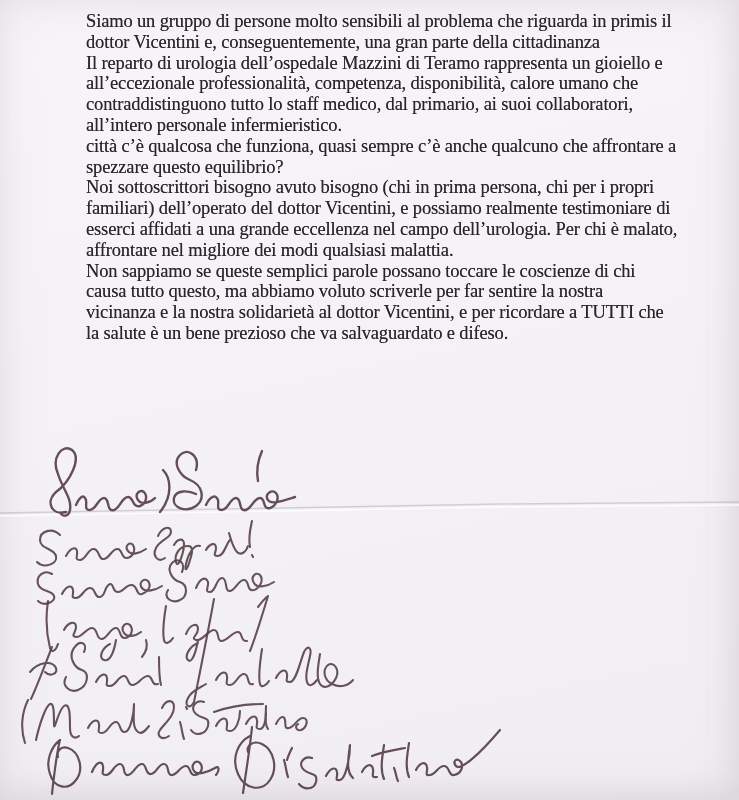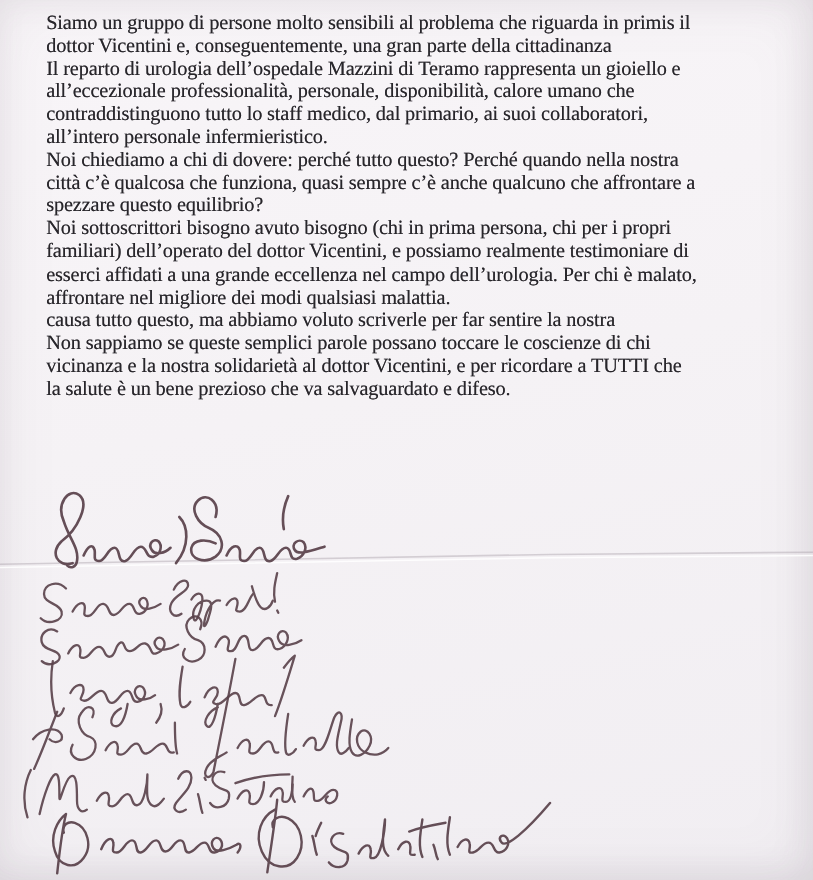--- a/index.html
+++ b/index.html
@@ -21,52 +21,51 @@
       inset 0 0 55px rgba(125,115,125,0.10),
       inset -12px 0 30px rgba(130,120,130,0.06),
       inset 0 -10px 25px rgba(130,120,130,0.07);
   }
   .letter-body{
     position:absolute;left:42px;top:11px;width:680px;
     font-size:18.5px;line-height:20.8px;color:var(--text);
     letter-spacing:-0.15px;
     text-shadow:0 0 0.45px rgba(40,38,43,0.65);
   }
-  .line{white-space:nowrap;}
+  .line{white-space:nowrap;margin-left:44px;}
   svg.overlay{
     position:absolute;left:0;top:0;width:739px;height:800px;
     pointer-events:none;
   }
   .sig path{
     fill:none;stroke:var(--ink);
     stroke-linecap:round;stroke-linejoin:round;
   }
   .crease-line{fill:none;}
 </style>
 </head>
 <body>
 
 <div class="page">
 
   <div class="letter-body">
       <div class="line">Siamo un gruppo di persone molto sensibili al problema che riguarda in primis il</div>
       <div class="line">dottor Vicentini e, conseguentemente, una gran parte della cittadinanza</div>
       <div class="line">Il reparto di urologia dell’ospedale Mazzini di Teramo rappresenta un gioiello e</div>
-      <div class="line">all’eccezionale professionalità, personale, disponibilità, calore umano che</div>
+      <div class="line">all’eccezionale professionalità, competenza, disponibilità, calore umano che</div>
       <div class="line">contraddistinguono tutto lo staff medico, dal primario, ai suoi collaboratori,</div>
       <div class="line">all’intero personale infermieristico.</div>
-      <div class="line">Noi chiediamo a chi di dovere: perché tutto questo? Perché quando nella nostra</div>
       <div class="line">città c’è qualcosa che funziona, quasi sempre c’è anche qualcuno che affrontare a</div>
       <div class="line">spezzare questo equilibrio?</div>
       <div class="line">Noi sottoscrittori bisogno avuto bisogno (chi in prima persona, chi per i propri</div>
       <div class="line">familiari) dell’operato del dottor Vicentini, e possiamo realmente testimoniare di</div>
       <div class="line">esserci affidati a una grande eccellenza nel campo dell’urologia. Per chi è malato,</div>
       <div class="line">affrontare nel migliore dei modi qualsiasi malattia.</div>
+      <div class="line">Non sappiamo se queste semplici parole possano toccare le coscienze di chi</div>
       <div class="line">causa tutto questo, ma abbiamo voluto scriverle per far sentire la nostra</div>
-      <div class="line">Non sappiamo se queste semplici parole possano toccare le coscienze di chi</div>
       <div class="line">vicinanza e la nostra solidarietà al dottor Vicentini, e per ricordare a TUTTI che</div>
       <div class="line">la salute è un bene prezioso che va salvaguardato e difeso.</div>
     </div>
 
   <svg class="overlay" viewBox="0 0 739 800" aria-hidden="false">
 
     <g>
       <path class="crease-line" d="M 0,513 C 140,510 320,506 500,504 C 600,503 680,502 739,502" stroke="rgba(170,162,170,0.45)" stroke-width="1.4"></path>
       <path class="crease-line" d="M 0,516 C 140,513 320,509 500,507 C 600,506 680,505 739,505" stroke="rgba(255,255,255,0.85)" stroke-width="1.4"></path>
     </g>

